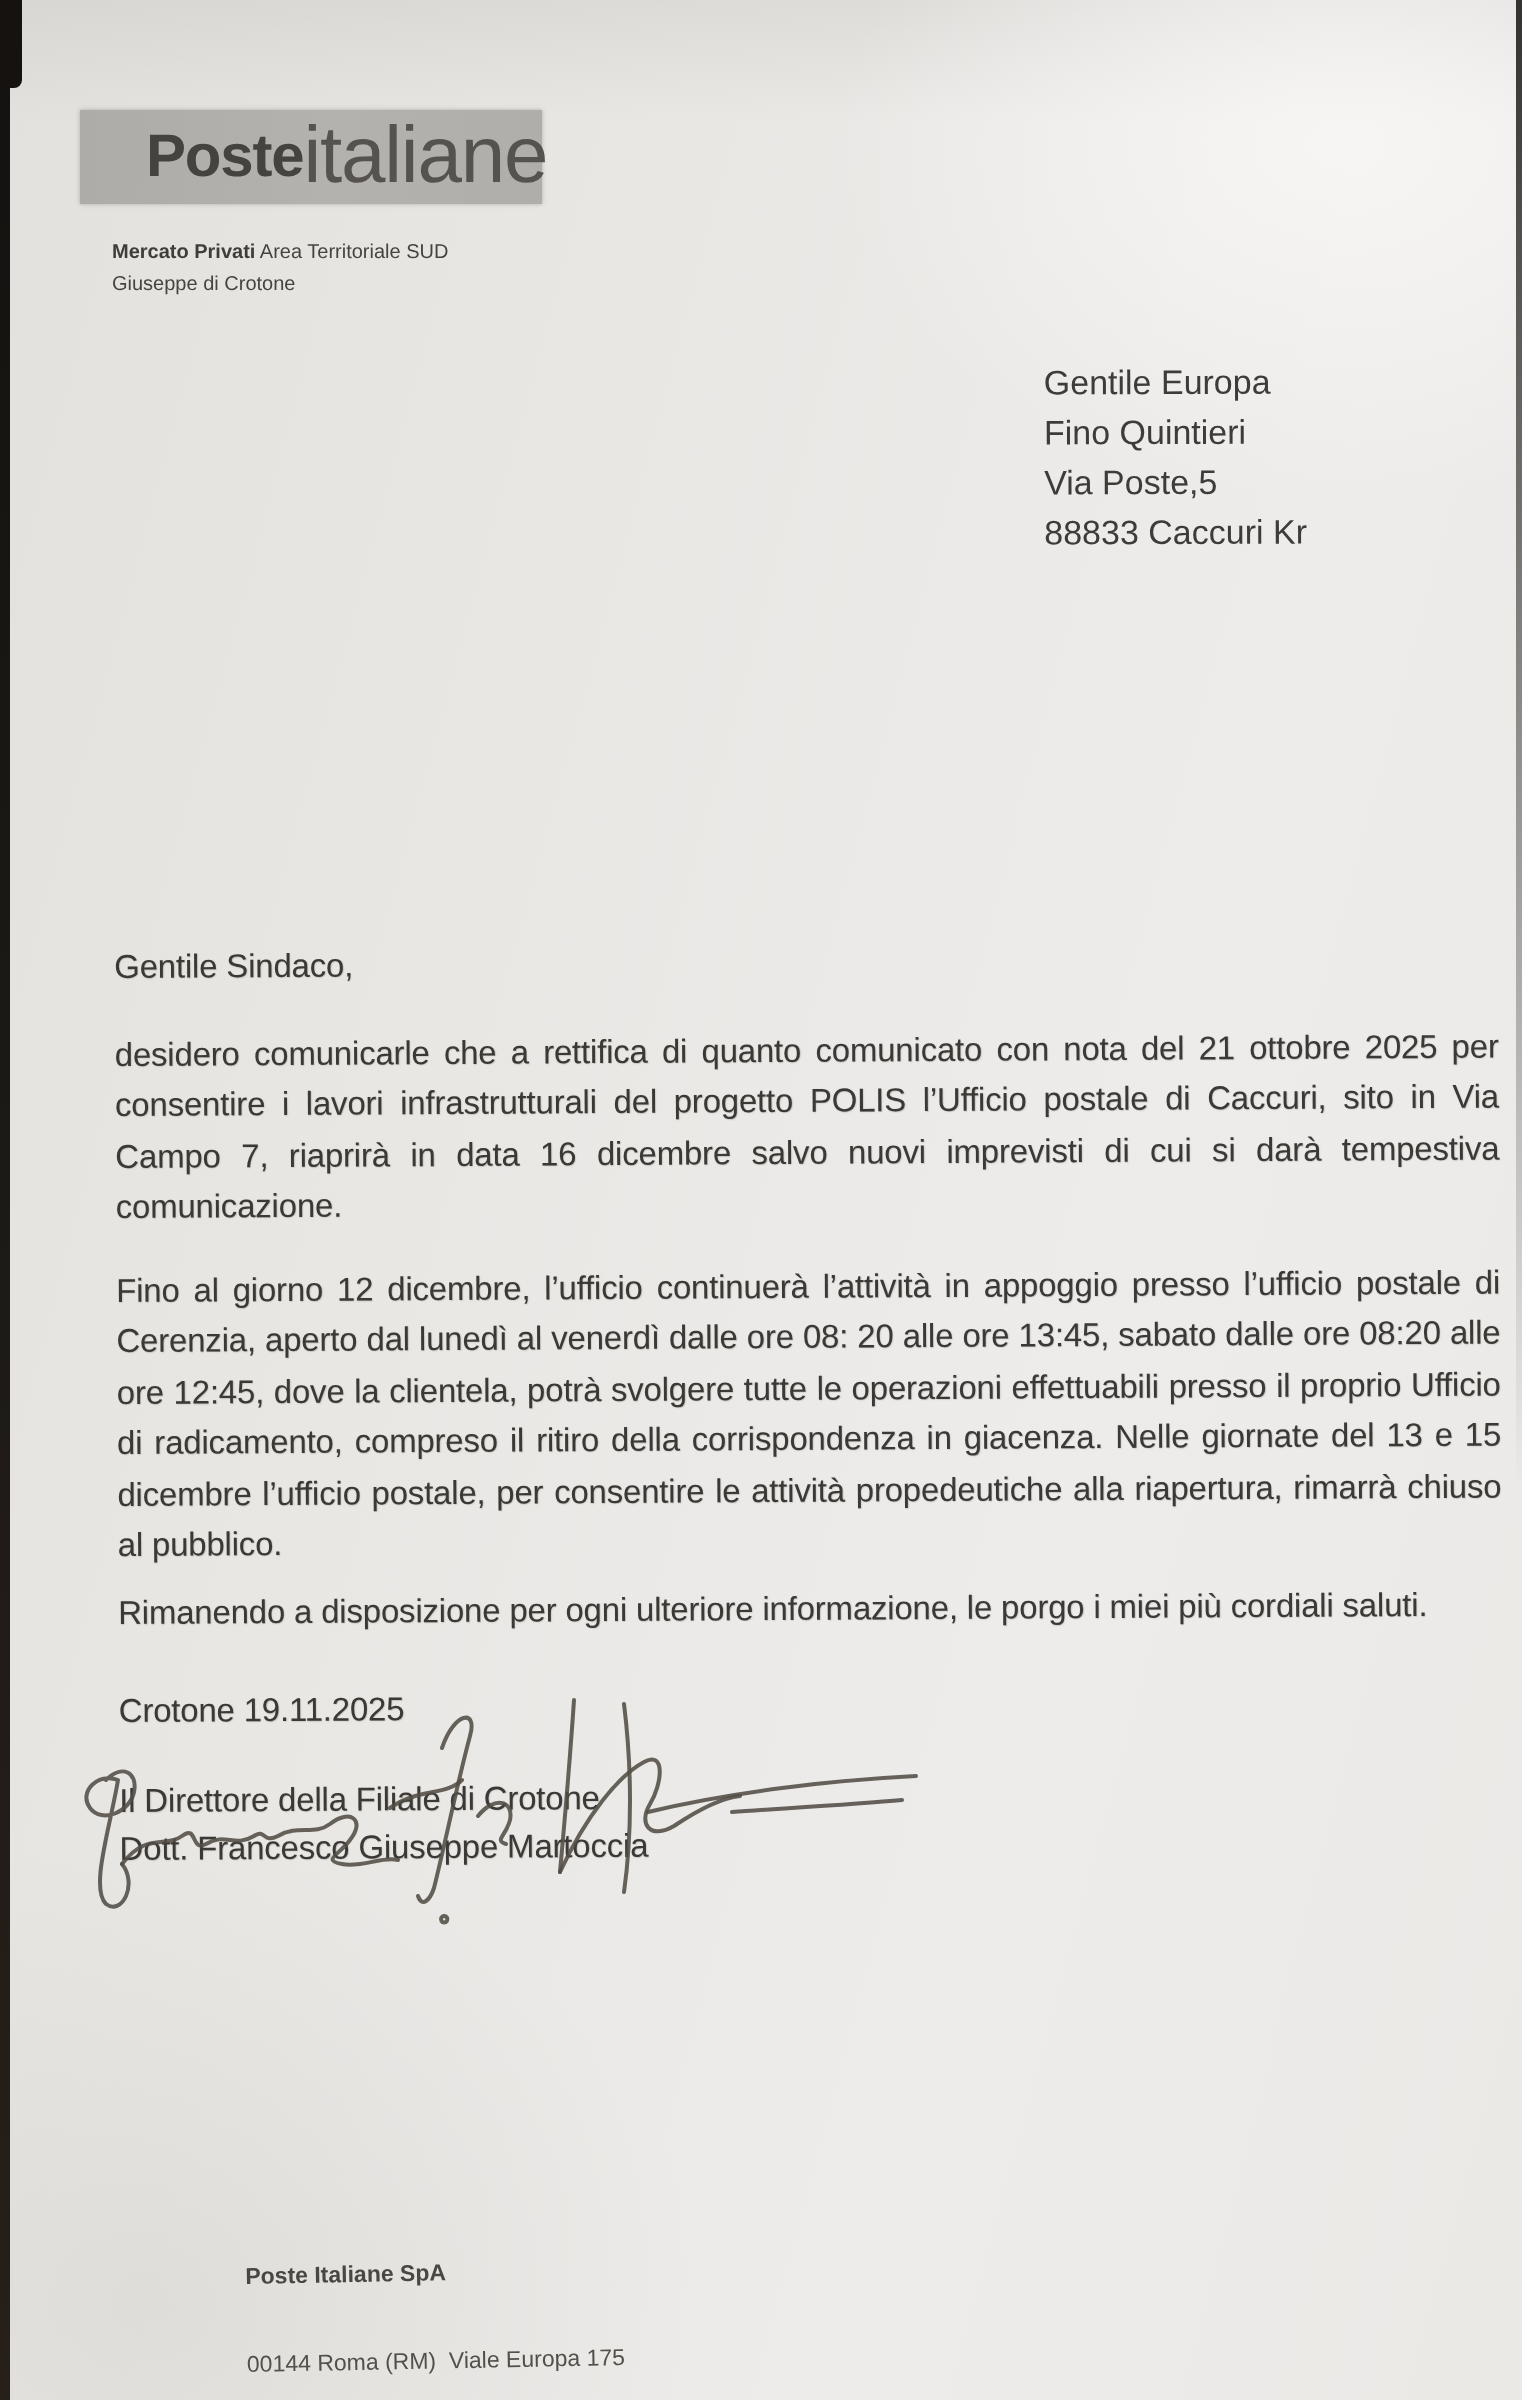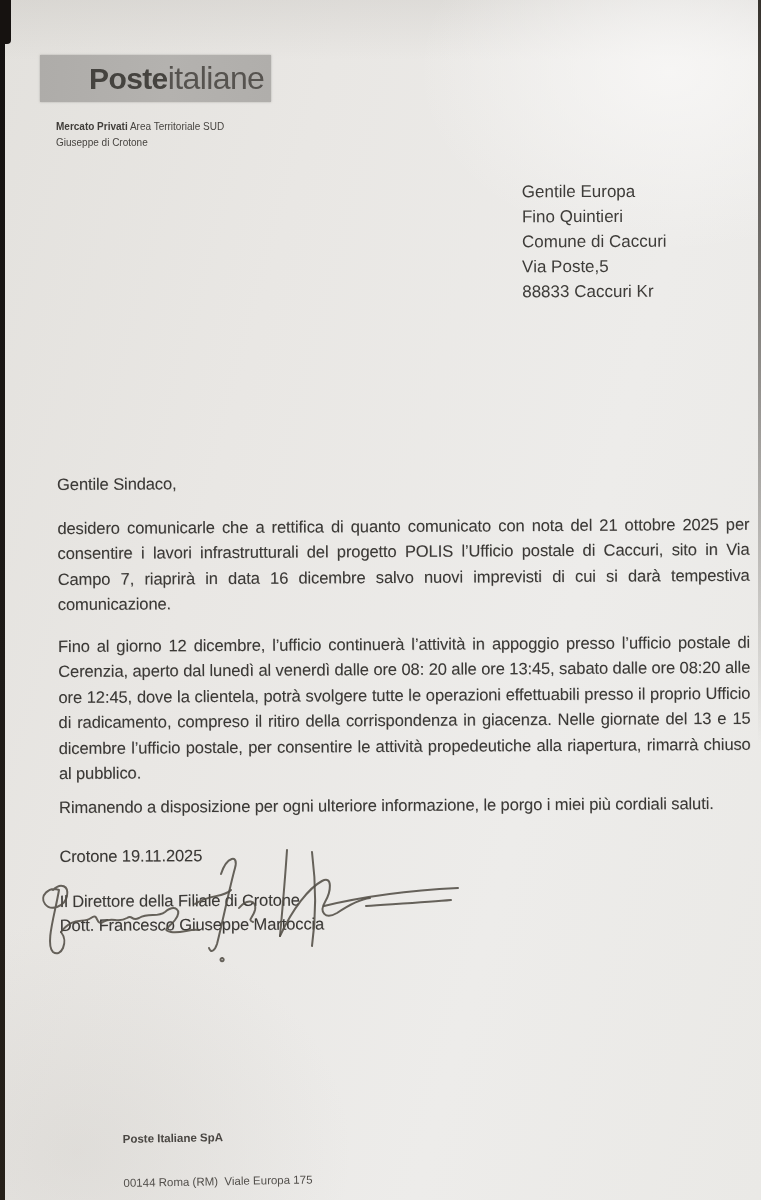--- a/index.html
+++ b/index.html
@@ -18,24 +18,24 @@
   
   .edge-left{position:absolute;left:0;top:0;width:5px;height:100%;
     background:linear-gradient(180deg,#141110 0%,#1e1a17 55%,#262019 100%);}
   .edge-left-top{position:absolute;left:0;top:0;width:11px;height:44px;background:#161210;border-radius:0 0 4px 0;}
   .edge-right{position:absolute;right:0;top:0;width:3px;height:62%;
     background:linear-gradient(180deg,#35312c 0%,rgba(53,49,44,.45) 55%,rgba(53,49,44,0) 100%);}
 
   
   .logo-box{position:absolute;left:40px;top:55px;width:231px;height:47px;
     background:linear-gradient(92deg,#aeaca9 0%,#b4b2af 55%,#b0aeab 100%);
-    display:flex;align-items:center;padding-left:49px;box-sizing:border-box;
+    display:flex;align-items:center;padding-left:33px;box-sizing:border-box;
     box-shadow:0 0 2px rgba(120,117,112,.5);}
   .logo-bold{font-weight:bold;font-size:30px;letter-spacing:-.6px;color:#45433f;}
-  .logo-reg{font-size:32px;letter-spacing:-.6px;color:#56534f;}
+  .logo-reg{font-size:40px;letter-spacing:-.6px;color:#56534f;}
   .dept{position:absolute;left:56px;top:119px;font-size:10px;line-height:15.5px;color:#474440;}
   .dept b{font-weight:bold;color:#403d39;}
 
   
   .recipient{position:absolute;left:522px;top:179px;font-size:17px;line-height:25px;color:#3e3c39;transform:rotate(-.2deg);}
 
   
   .body-text{position:absolute;left:57px;top:472px;width:692px;
     font-size:16.5px;letter-spacing:-.1px;line-height:25.5px;color:#3b3936;
     text-align:justify;transform:rotate(-.35deg);transform-origin:left top;
@@ -70,21 +70,20 @@
       <span class="logo-reg">italiane</span>
   </div>
   <div class="dept">
     <div><b>Mercato Privati</b><span> Area Territoriale SUD</span></div>
     <div>Giuseppe di Crotone</div>
   </div>
 
   <div class="recipient">
     <div>Gentile Europa</div>
     <div>Fino Quintieri</div>
-    <div>Comune di Caccuri</div>
     <div>Via Poste,5</div>
     <div>88833 Caccuri Kr</div>
   </div>
 
   <div class="body-text">
     <p class="salutation">Gentile Sindaco,</p>
     <p class="para1">desidero comunicarle che a rettifica di quanto comunicato con nota del 21 ottobre 2025 per consentire i lavori infrastrutturali del progetto POLIS l’Ufficio postale di Caccuri, sito in Via Campo 7, riaprirà in data 16 dicembre salvo nuovi imprevisti di cui si darà tempestiva comunicazione.</p>
     <p class="para2">Fino al giorno 12 dicembre, l’ufficio continuerà l’attività in appoggio presso l’ufficio postale di Cerenzia, aperto dal lunedì al venerdì dalle ore 08: 20 alle ore 13:45, sabato dalle ore 08:20 alle ore 12:45, dove la clientela, potrà svolgere tutte le operazioni effettuabili presso il proprio Ufficio di radicamento, compreso il ritiro della corrispondenza in giacenza. Nelle giornate del 13 e 15 dicembre l’ufficio postale, per consentire le attività propedeutiche alla riapertura, rimarrà chiuso al pubblico.</p>
     <p class="closing">Rimanendo a disposizione per ogni ulteriore informazione, le porgo i miei più cordiali saluti.</p>
     <p class="dateline">Crotone 19.11.2025</p>

